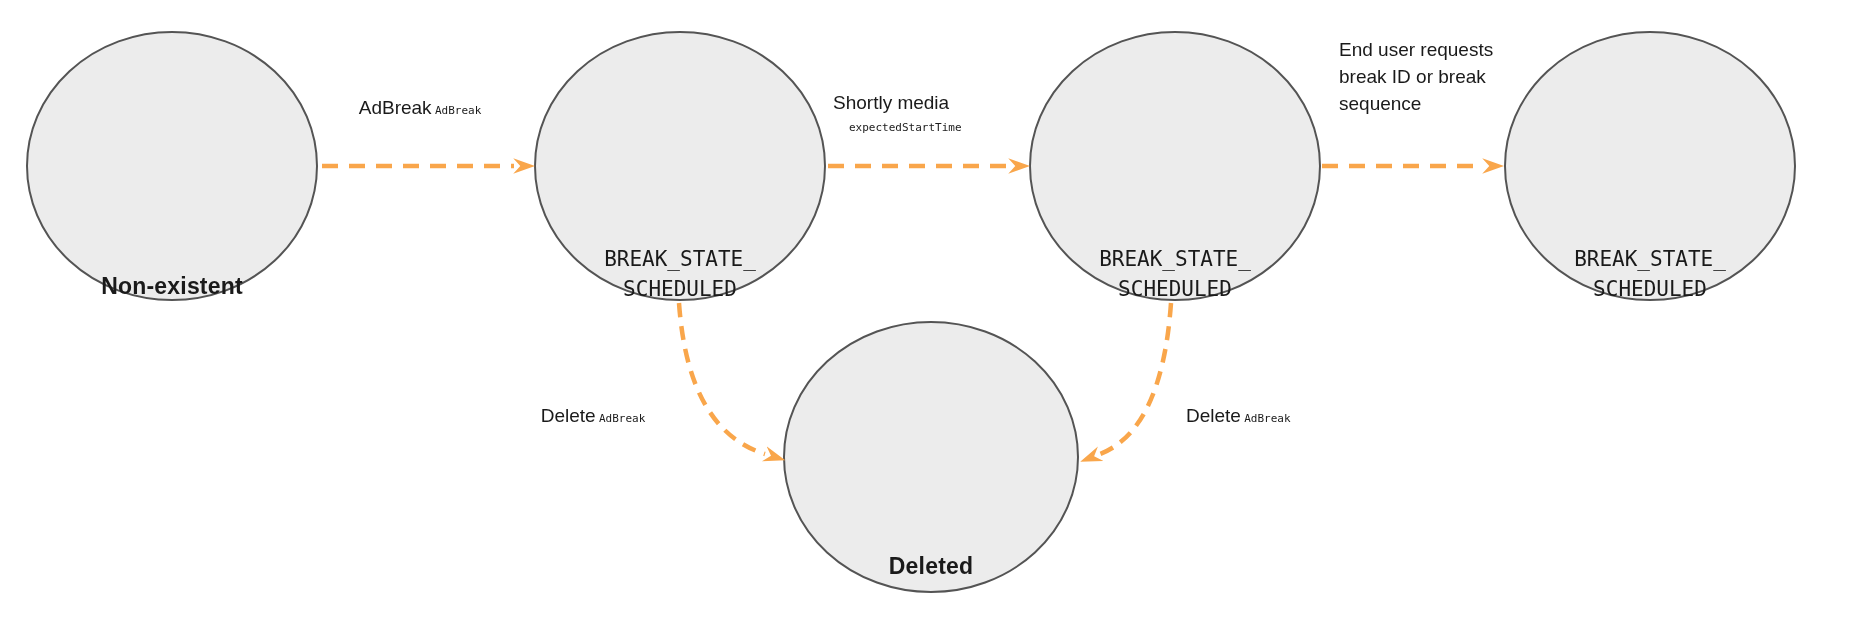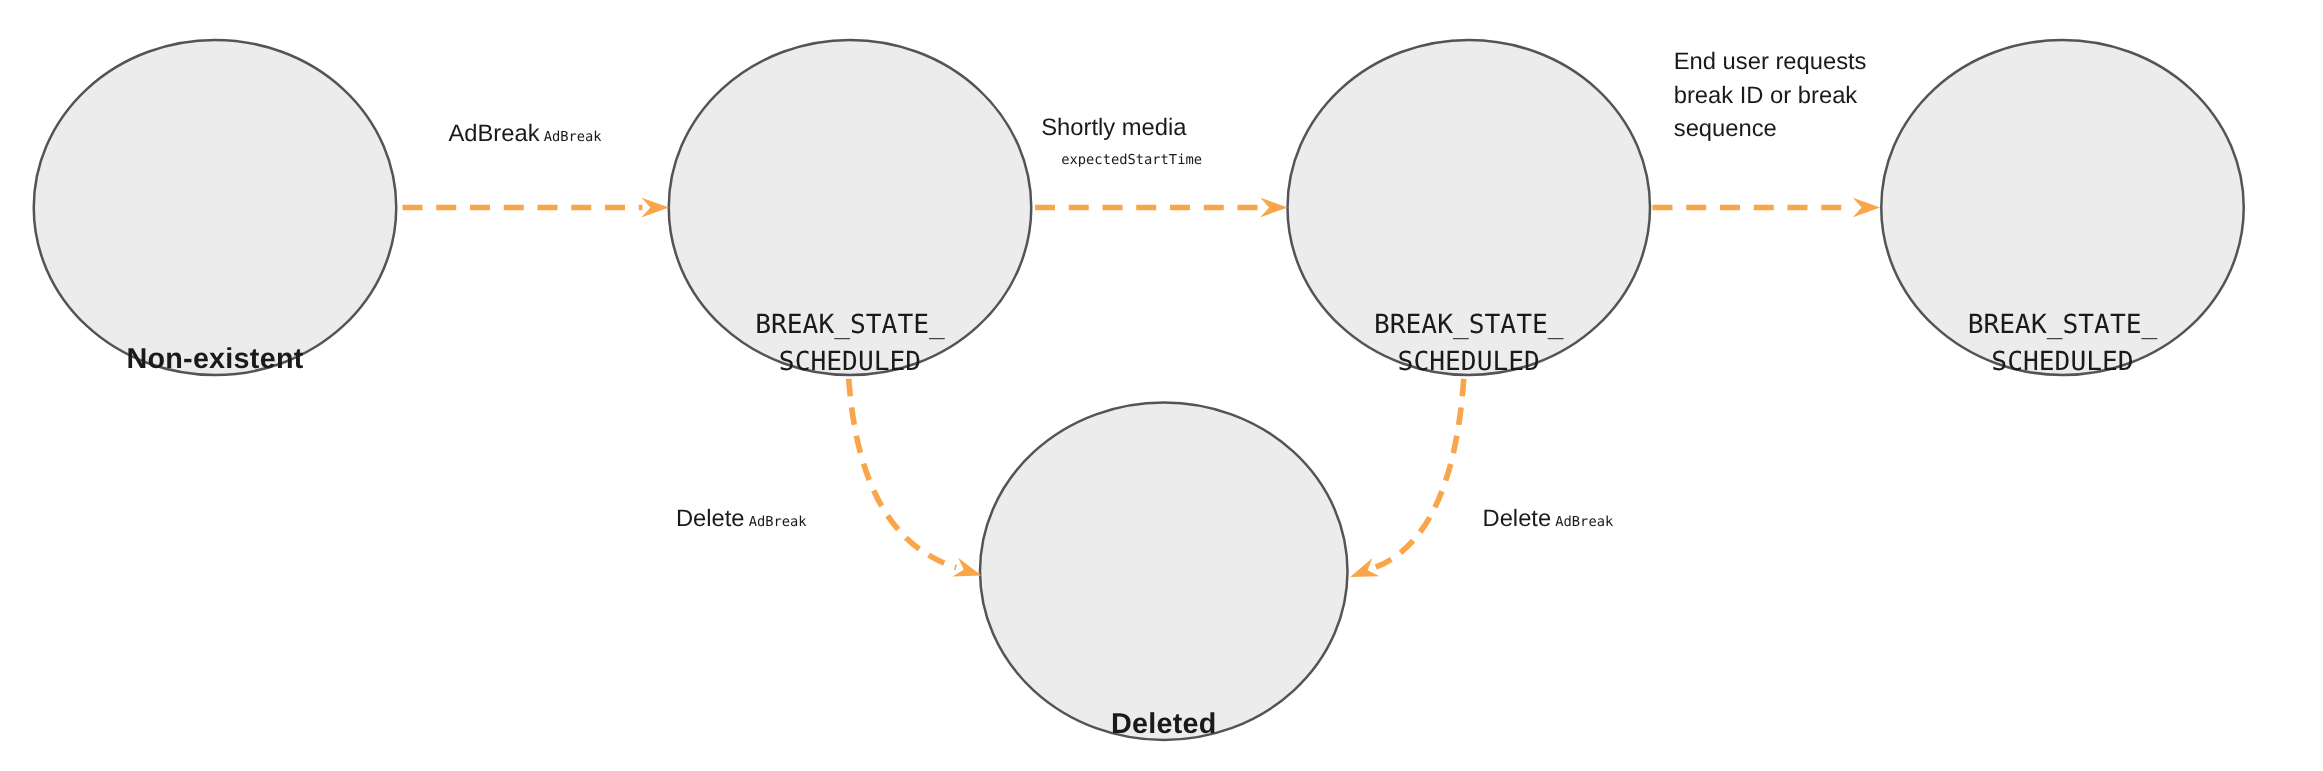--- a/index.html
+++ b/index.html
@@ -106,21 +106,21 @@
   <div class="nlabel" style="left:1030px;top:36px;width:290px;height:268px;">
     <div class="ntext-mono">BREAK_STATE_</div>
     <div class="ntext-mono">SCHEDULED</div>
   </div>
 
   <div class="nlabel" style="left:1505px;top:36px;width:290px;height:268px;">
     <div class="ntext-mono">BREAK_STATE_</div>
     <div class="ntext-mono">SCHEDULED</div>
   </div>
 
-  <div class="nlabel" style="left:784px;top:322px;width:294px;height:270px;">
+  <div class="nlabel" style="left:784px;top:310px;width:294px;height:270px;">
     <div class="ntext-plain">Deleted</div>
   </div>
 
   <div class="elabel center" style="left:312px;top:95px;width:216px;">
     <span>AdBreak</span><span class="code">AdBreak</span>
   </div>
 
   <div class="elabel" style="left:833px;top:90px;width:220px;">
     <div>Shortly media</div>
     <div class="code" style="margin-left:16px;">expectedStartTime</div>

